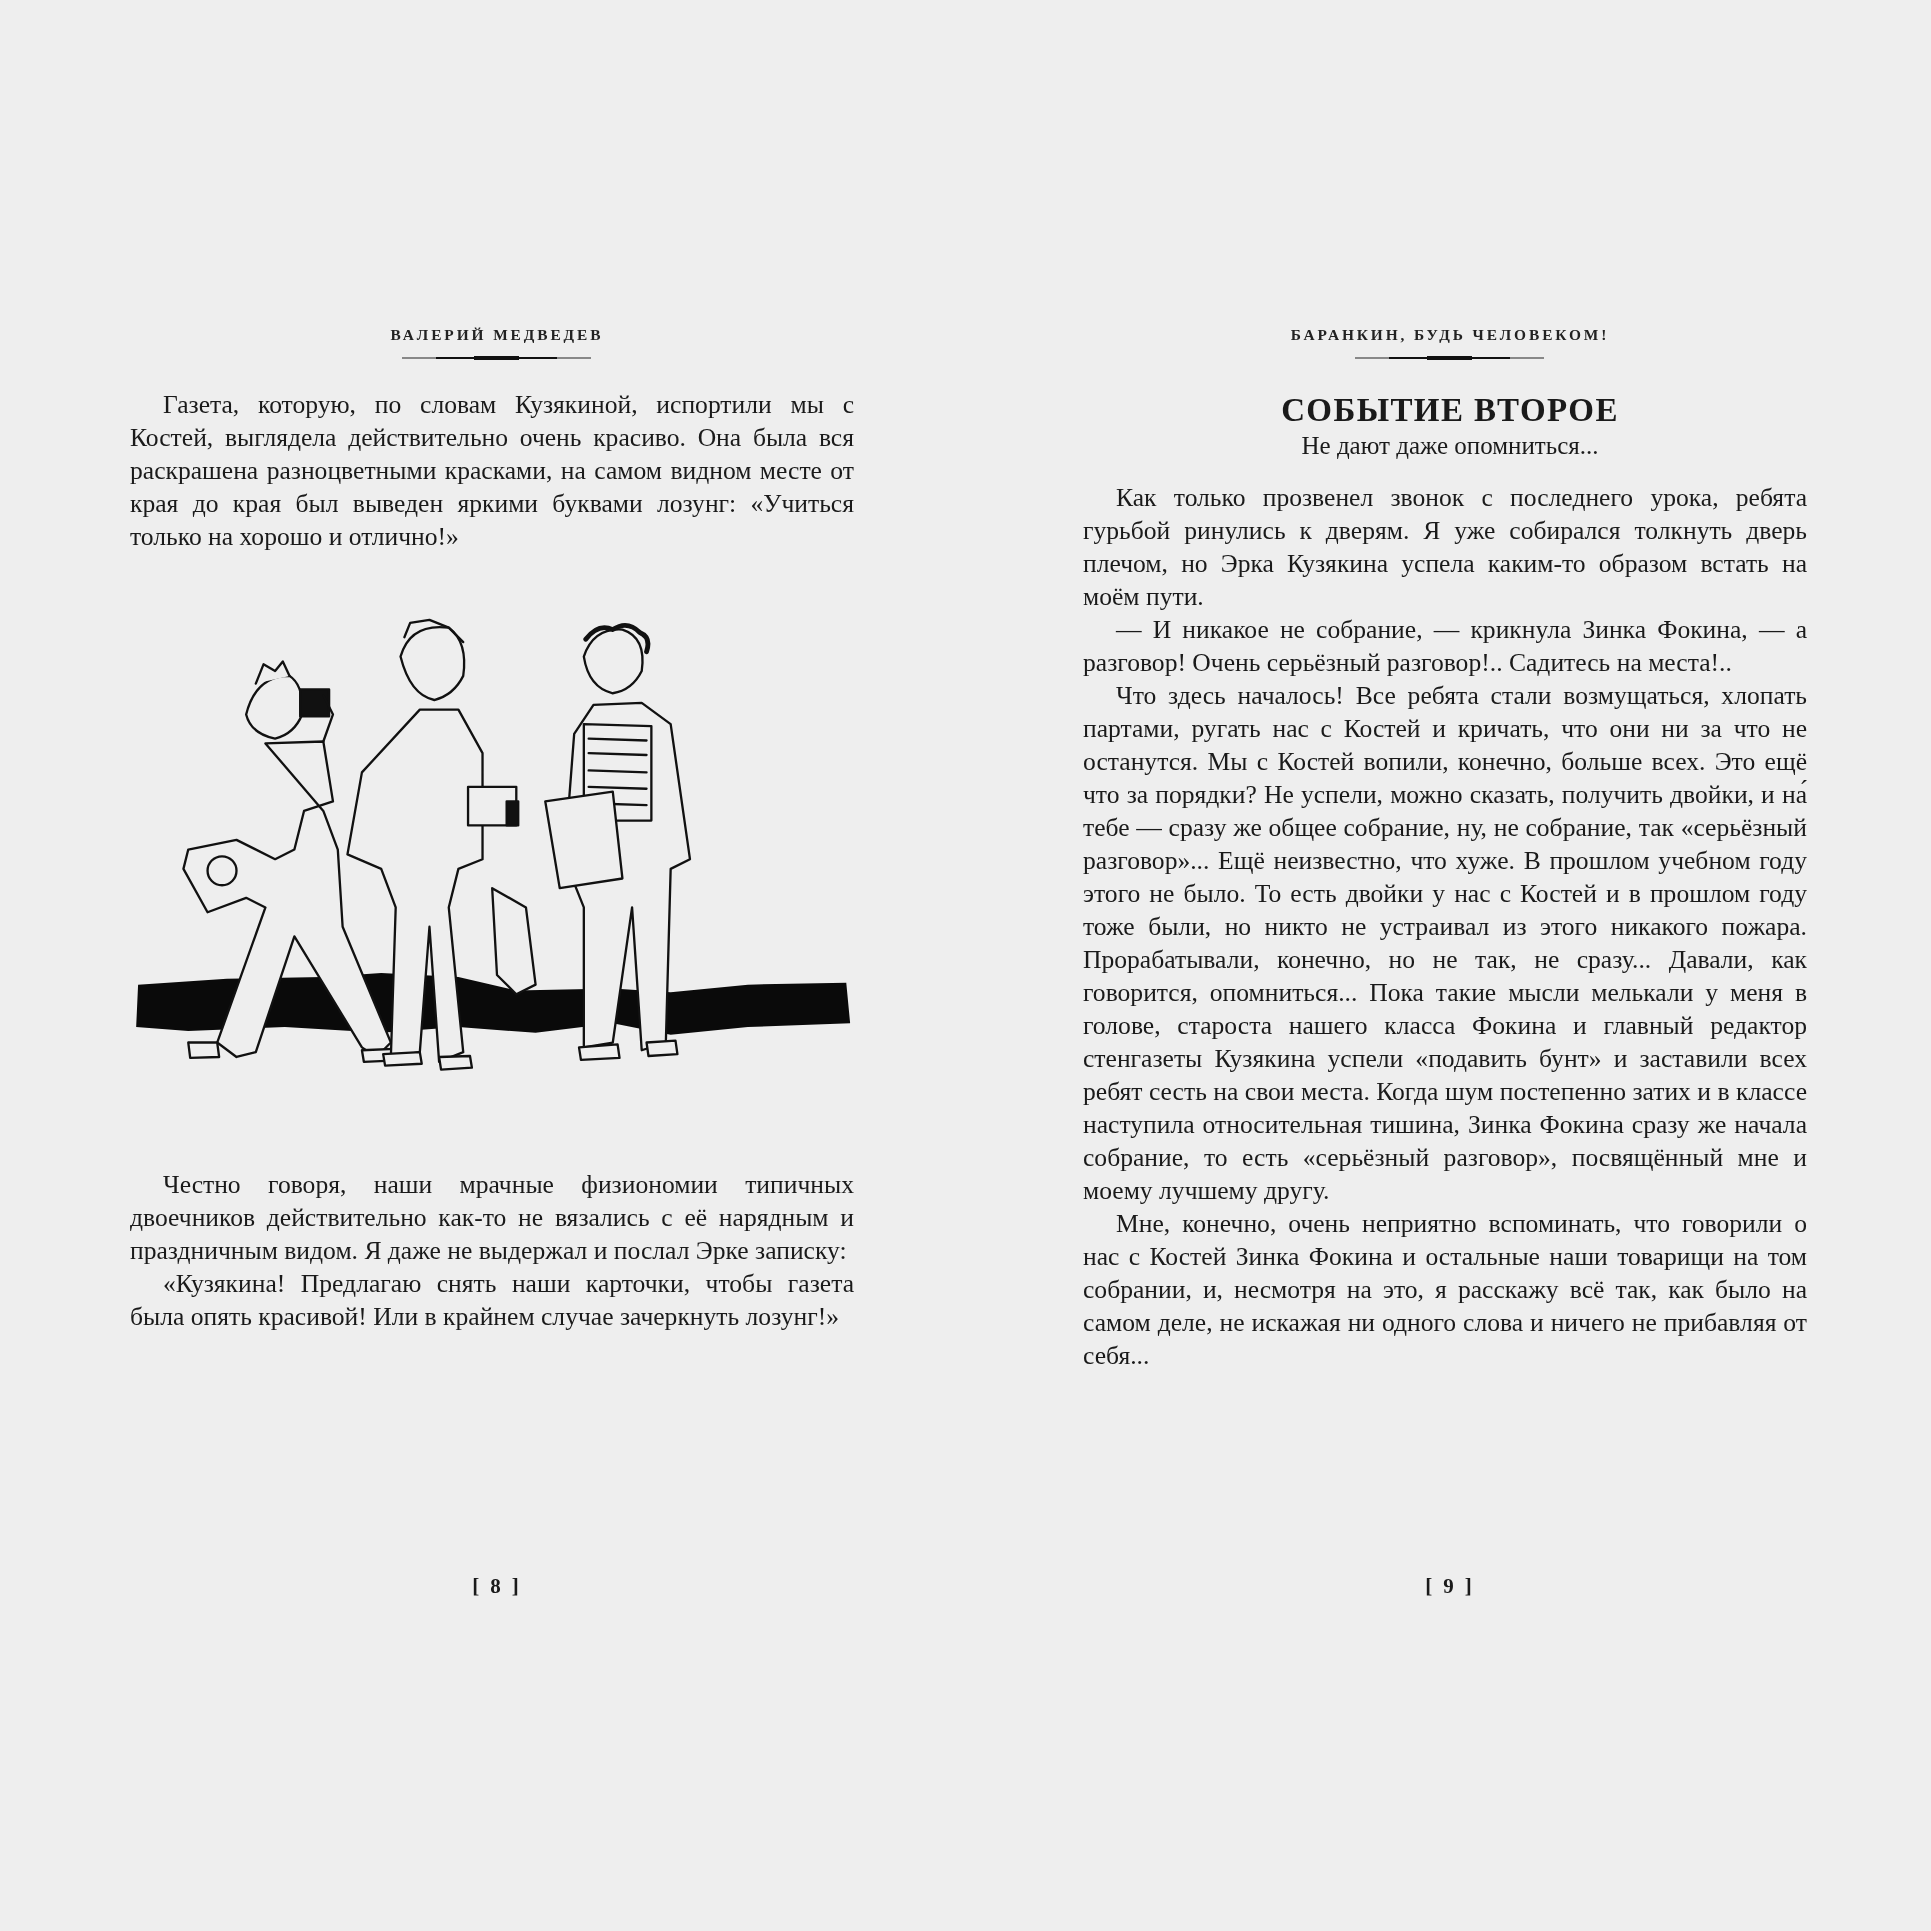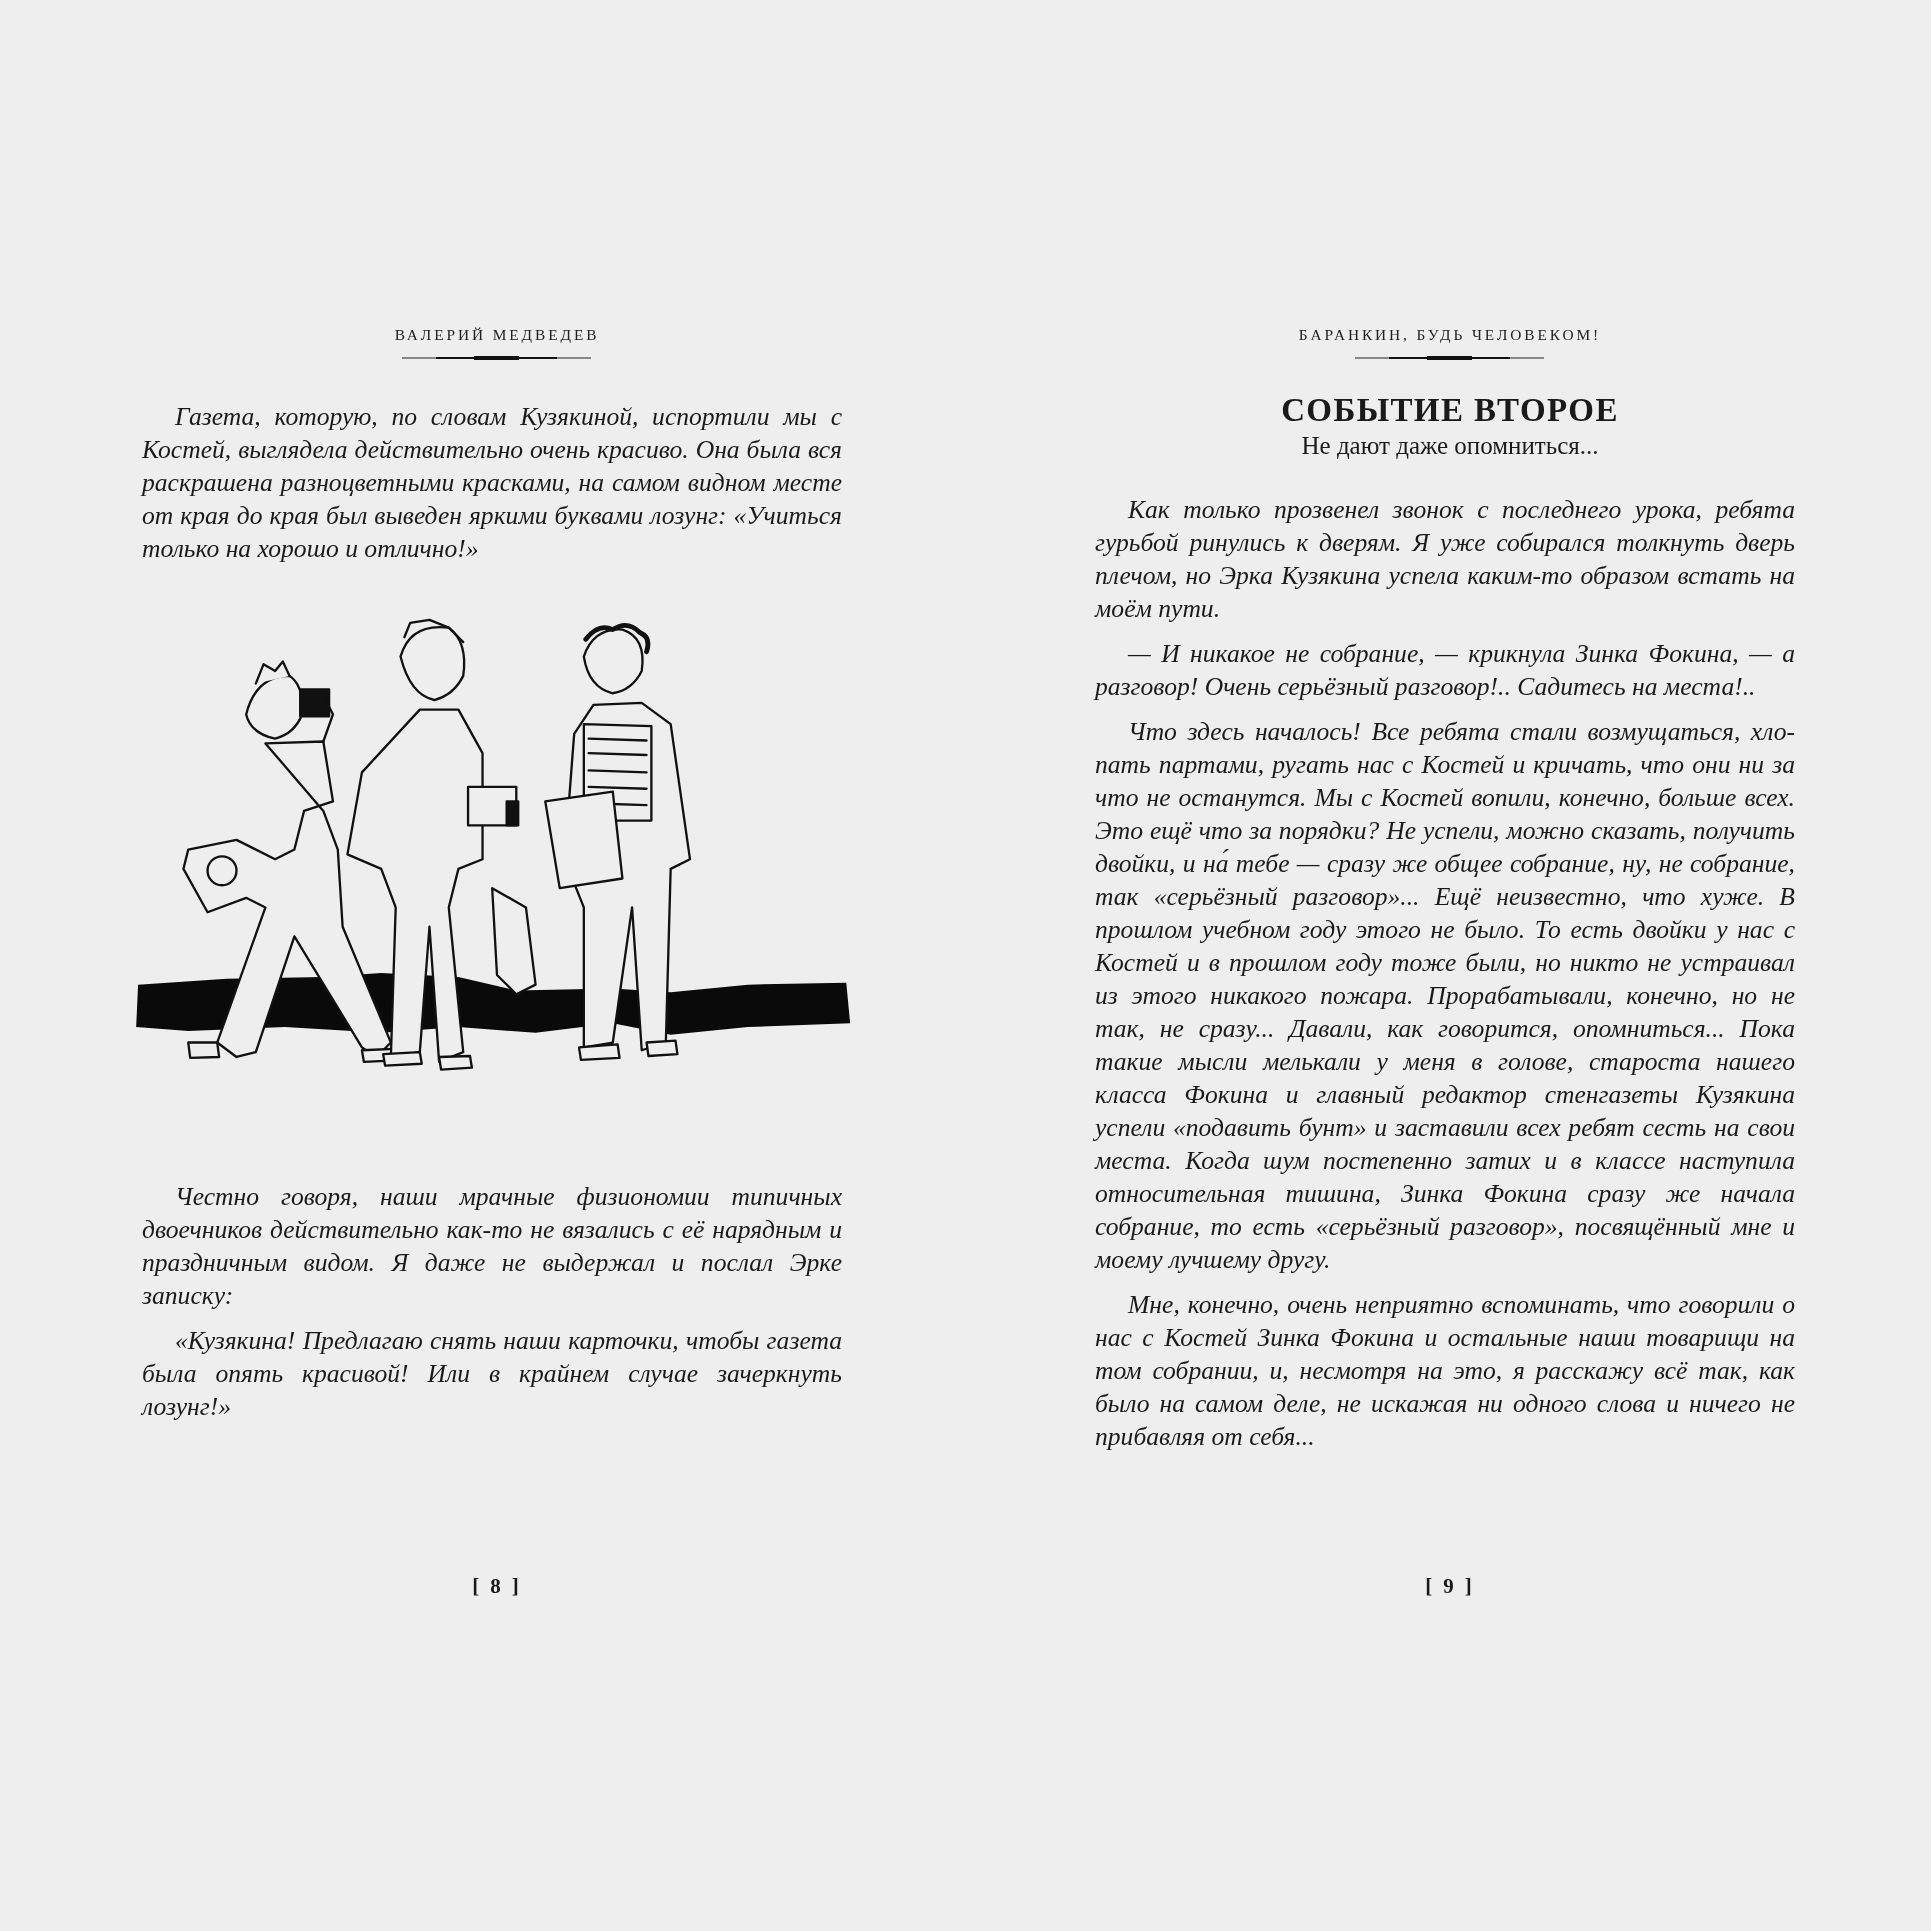--- a/index.html
+++ b/index.html
@@ -6,34 +6,34 @@
   body {
     width:1931px; height:1931px; background:#eeeeee; position:relative;
     font-family:"Liberation Serif", "DejaVu Serif", serif; color:#1a1a1a;
     overflow:hidden;
   }
   .page { position:absolute; top:0; width:734px; }
   .page.left { left:130px; }
   .page.right { left:1083px; }
   .running-head {
     position:absolute; top:326px; left:0; width:100%; text-align:center;
-    font-size:15.4px; letter-spacing:2.9px; font-weight:normal; color:#222;
+    font-size:15.4px; letter-spacing:2.9px; font-weight:bold; color:#222;
   }
   .rule {
     position:absolute; top:357px; left:50%; width:189px; margin-left:-95px; height:1.9px;
     background:linear-gradient(to right, #888 0%, #888 18%, #111 18%, #111 82%, #888 82%, #888 100%);
   }
   .rule::after {
     content:""; position:absolute; left:38%; width:24%; top:-1px; height:3.9px; background:#111;
   }
   .text {
     position:absolute; left:0; width:724px; font-size:25.6px; line-height:33px;
     text-align:justify; hyphens:manual;
   }
-  .text p { margin:12px; text-indent:33px;font-style:italic; }
+  .text p { margin:0; text-indent:33px; }
   .chapter-title {
     position:absolute; top:392px; left:0; width:100%; text-align:center;
     font-size:33px; font-weight:bold; letter-spacing:1.4px;
   }
   .chapter-sub {
     position:absolute; top:432px; left:0; width:100%; text-align:center;
     font-size:25px; 
   }
   .folio {
     position:absolute; top:1574px; left:0; width:100%; text-align:center;

